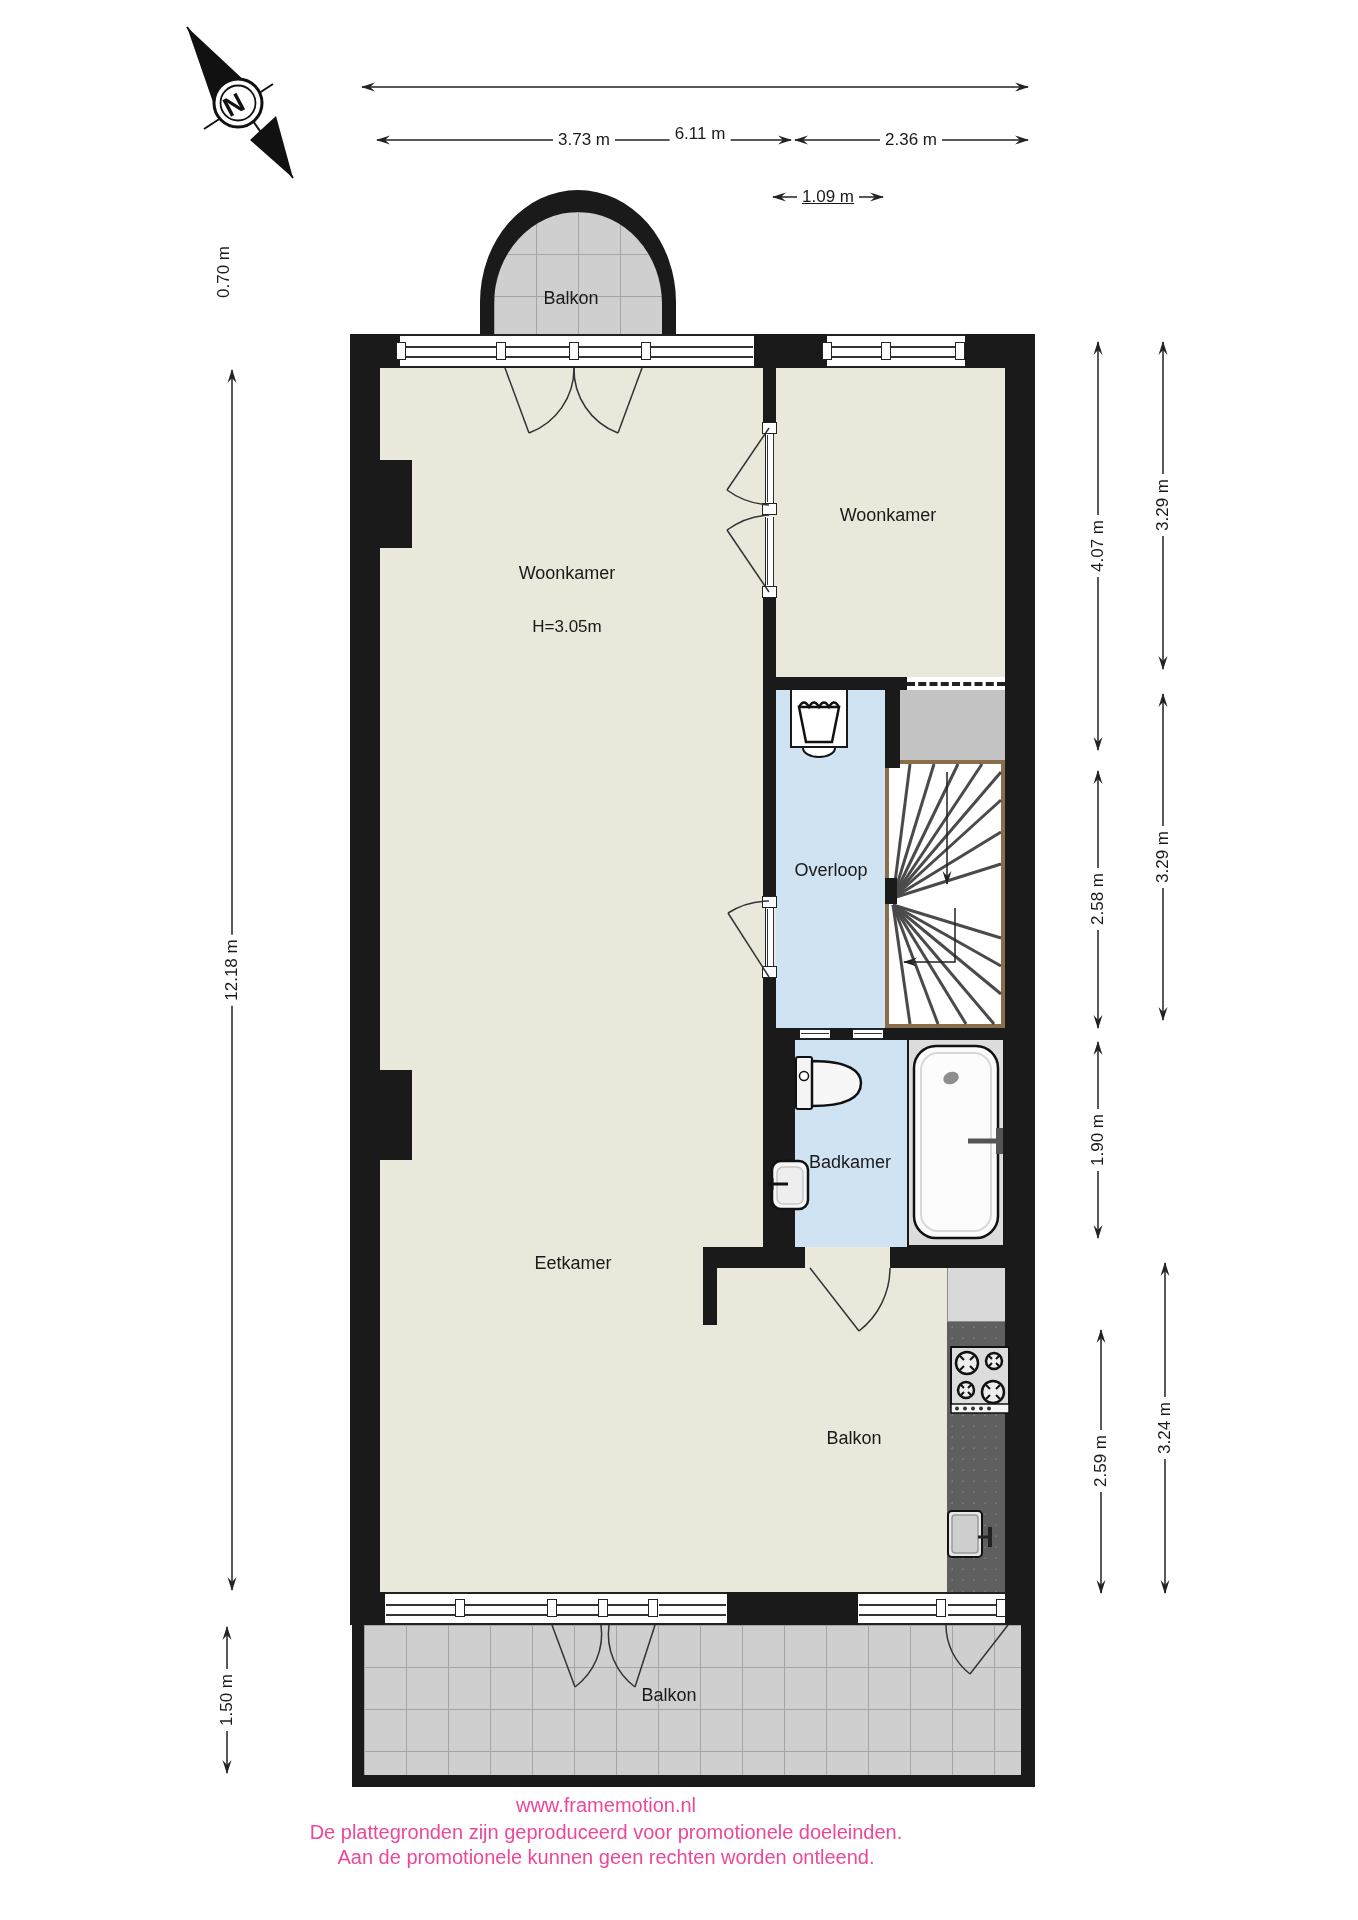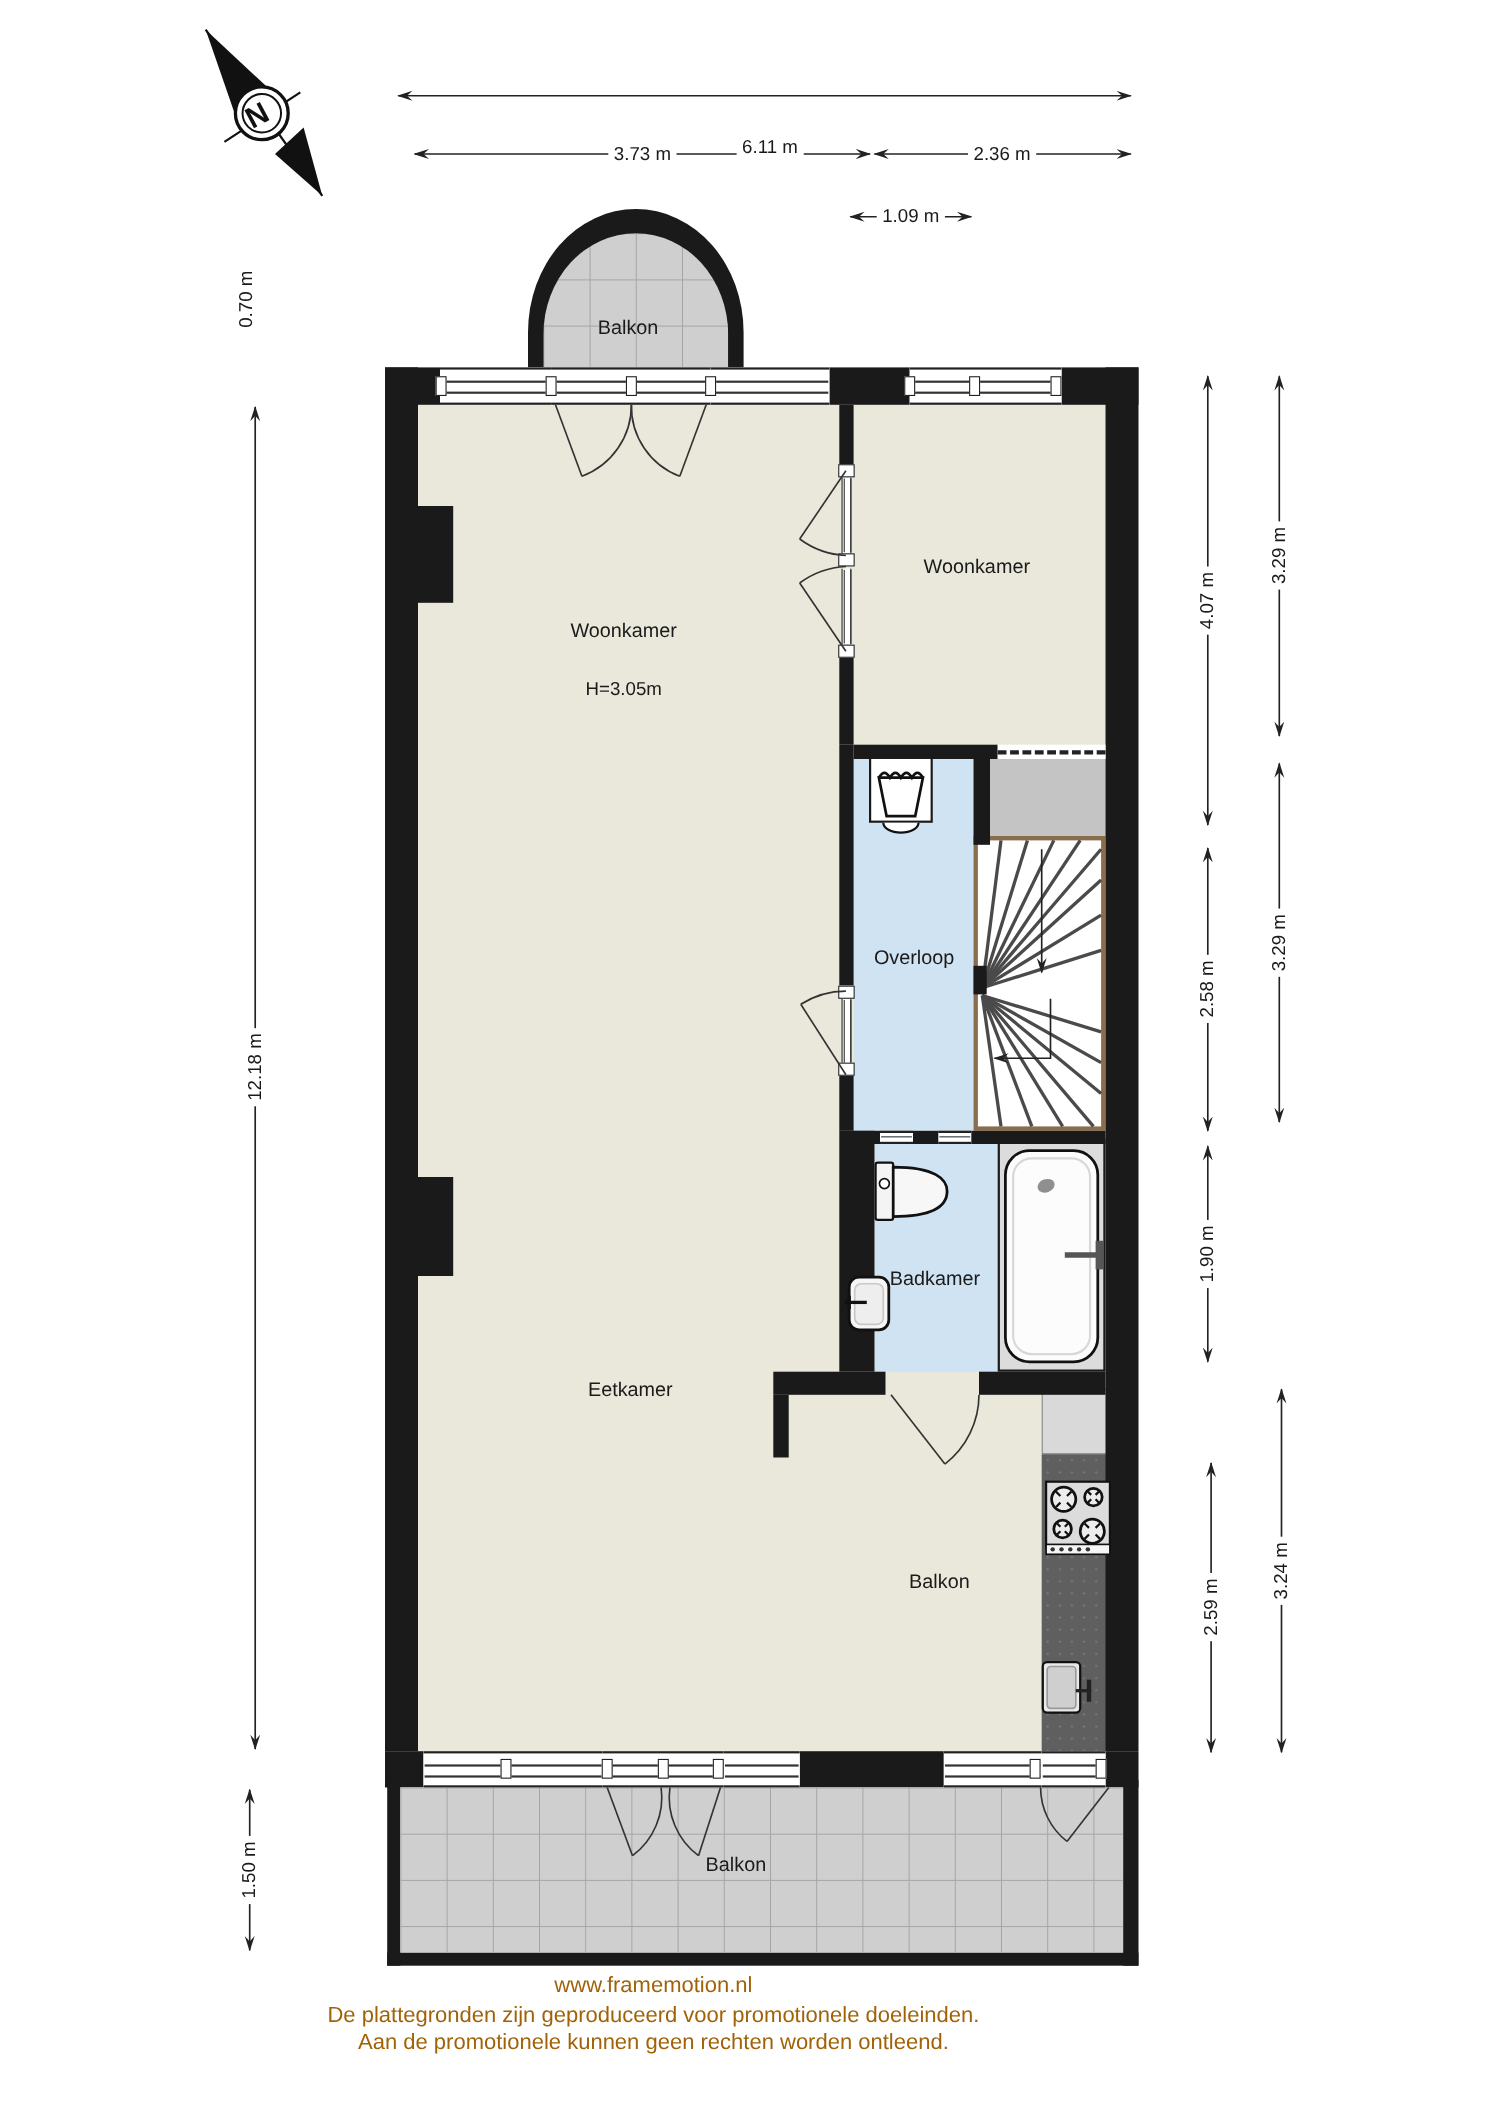--- a/index.html
+++ b/index.html
@@ -29,21 +29,21 @@
   .dash-open{position:absolute;background:#fff;}
   .dash-open::before{content:"";position:absolute;left:0;right:0;top:50%;margin-top:-2px;border-top:4px dashed #222;}
   .stairs{position:absolute;background:#fff;border:4px solid var(--stair_border,#8a6e4b);box-sizing:border-box;}
   .tubzone{position:absolute;background:#dcdcdc;border:2px solid #1a1a1a;box-sizing:border-box;}
   .appl{position:absolute;background:#fff;border:2.5px solid #1a1a1a;box-sizing:border-box;}
   .room-label{position:absolute;transform:translate(-50%,-50%);font-size:18px;white-space:nowrap;
               text-align:center;line-height:22px;}
   .dim-label{position:absolute;transform:translate(-50%,-50%);font-size:17px;background:#fff;
              padding:0 5px;white-space:nowrap;}
   .dim-label.v{transform:translate(-50%,-50%) rotate(-90deg);padding:0 5px;}
-  .footer-line{position:absolute;left:0;width:1188px;text-align:center;font-size:20px;color:#a16207;}
+  .footer-line{position:absolute;left:12px;width:1188px;text-align:center;font-size:20px;color:#ec4899;}
   svg.overlay{position:absolute;left:0;top:0;pointer-events:none;}
 </style>
 </head>
 <body>
 
 <div id="plan">
 
   <div class="abs" style="left:480px;top:190px;width:196px;height:144px;background:var(--wall,#1a1a1a);
               border-radius:98px 98px 0 0 / 112px 112px 0 0;"></div>
   <div class="tiles" style="left:494px;top:212px;width:168px;height:122px;border-radius:84px 84px 0 0 / 92px 92px 0 0;"></div>
@@ -285,21 +285,21 @@
   <div class="room-label" style="left:888px;top:515px;">Woonkamer</div>
   <div class="room-label" style="left:831px;top:870px;">Overloop</div>
   <div class="room-label" style="left:850px;top:1150px;margin-top:12px;">Badkamer</div>
   <div class="room-label" style="left:573px;top:1263px;">Eetkamer</div>
   <div class="room-label" style="left:854px;top:1438px;">Balkon</div>
   <div class="room-label" style="left:669px;top:1695px;">Balkon</div>
 
   <div class="dim-label" style="left:700px;top:87px;margin-top:47px;">6.11 m</div>
   <div class="dim-label" style="left:584px;top:140px;">3.73 m</div>
   <div class="dim-label" style="left:911px;top:140px;">2.36 m</div>
-  <div class="dim-label" style="left:828px;top:197px;">1.09 m</div>
+  <div class="dim-label" style="left:828px;top:197px;text-decoration:underline;">1.09 m</div>
   <div class="dim-label v" style="left:224px;top:272px;">0.70 m</div>
   <div class="dim-label v" style="left:232px;top:970px;">12.18 m</div>
   <div class="dim-label v" style="left:227px;top:1700px;">1.50 m</div>
   <div class="dim-label v" style="left:1098px;top:546px;">4.07 m</div>
   <div class="dim-label v" style="left:1098px;top:899px;">2.58 m</div>
   <div class="dim-label v" style="left:1098px;top:1140px;">1.90 m</div>
   <div class="dim-label v" style="left:1101px;top:1461px;">2.59 m</div>
   <div class="dim-label v" style="left:1163px;top:505px;">3.29 m</div>
   <div class="dim-label v" style="left:1163px;top:857px;">3.29 m</div>
   <div class="dim-label v" style="left:1165px;top:1428px;">3.24 m</div>

